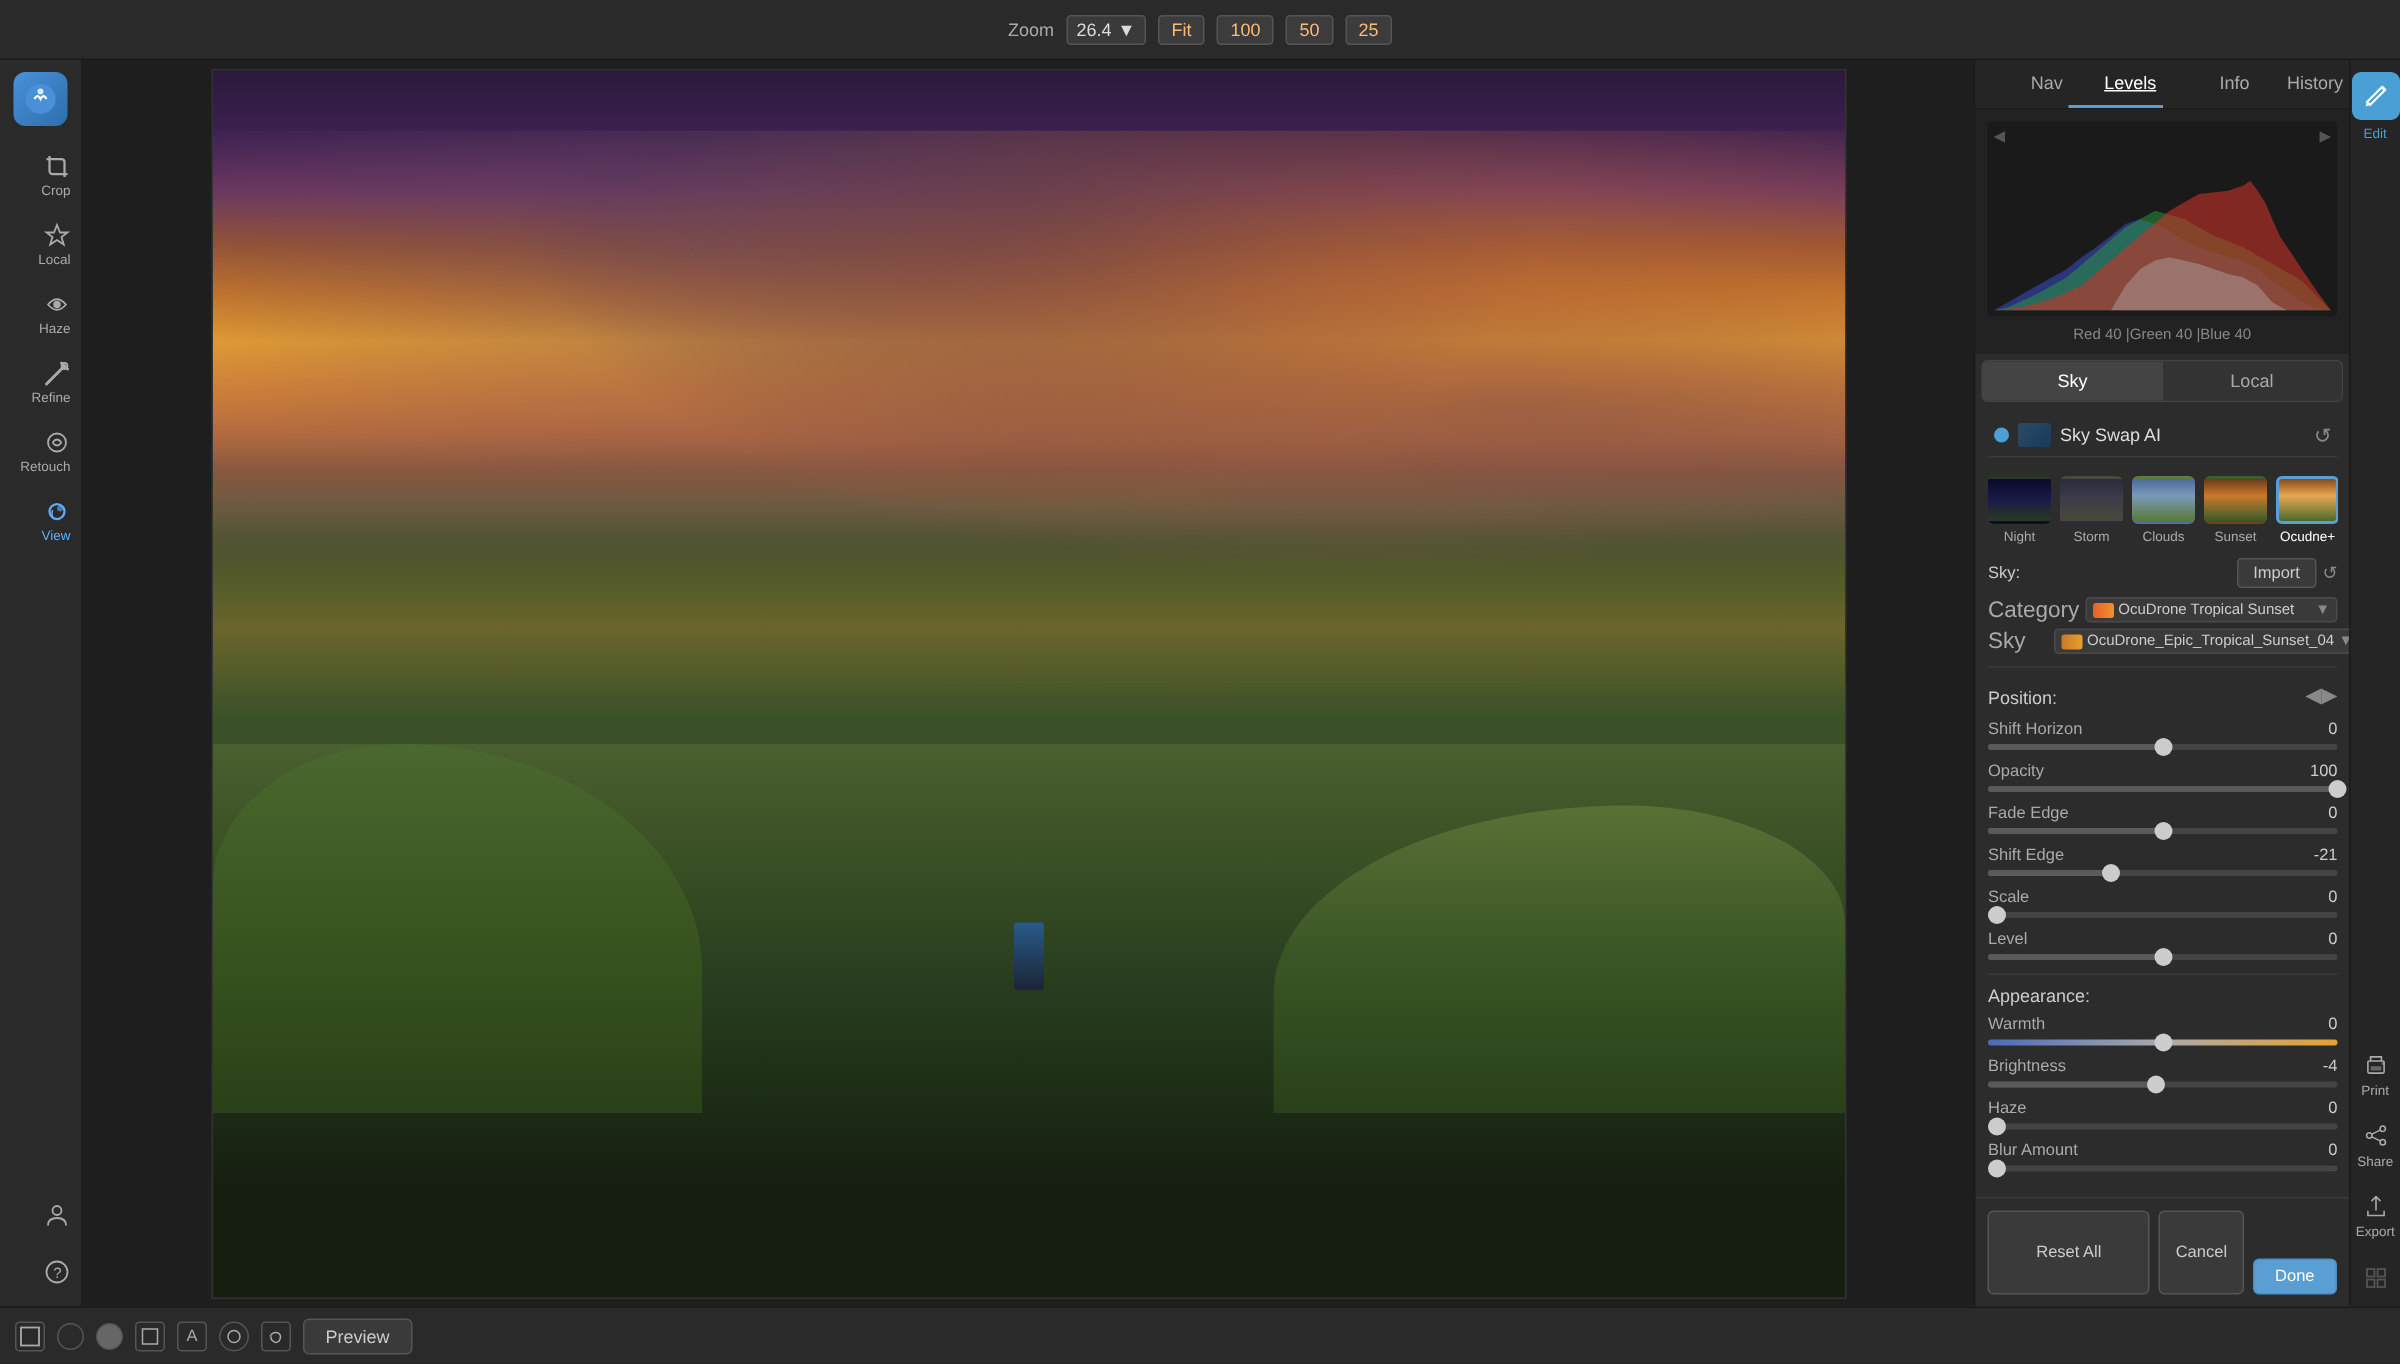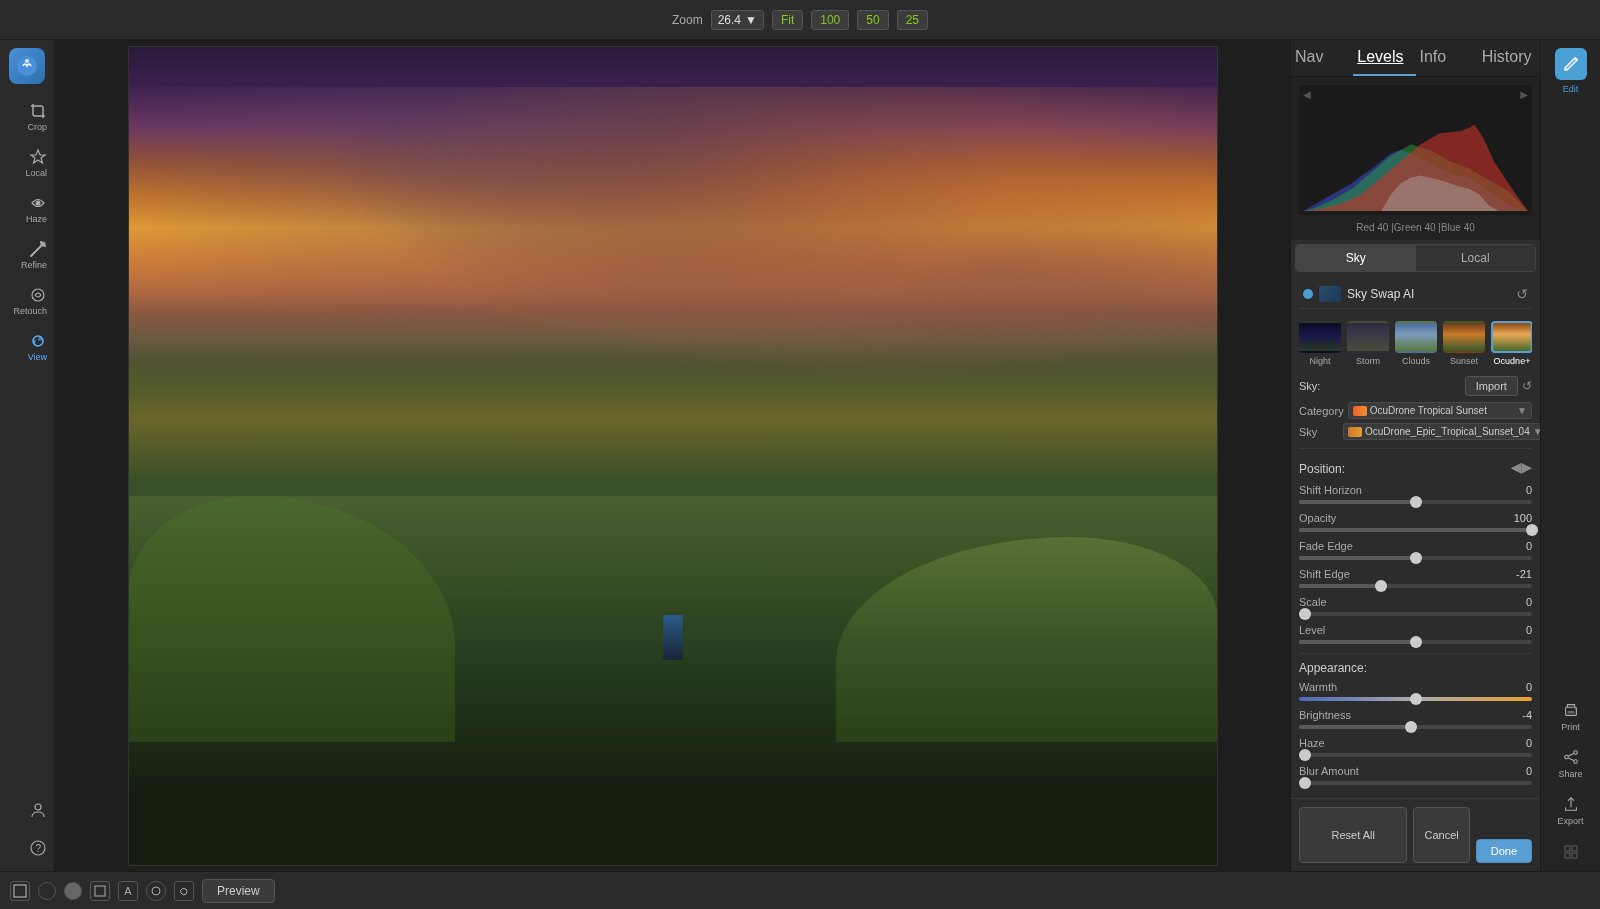--- a/index.html
+++ b/index.html
@@ -2,21 +2,21 @@
 <html><head>
   <meta charset="utf-8">
   <style>
     * { box-sizing: border-box; margin: 0; padding: 0; }
     body { background: #2a2a2a; color: #ccc; font-family: -apple-system, BlinkMacSystemFont, 'Segoe UI', sans-serif; font-size: 12px; width: 1600px; height: 909px; overflow: hidden; display: flex; flex-direction: column; }
 
     
     .top-bar { height: 40px; background: #2a2a2a; display: flex; align-items: center; justify-content: center; gap: 8px; border-bottom: 1px solid #1a1a1a; position: relative; }
     .zoom-label { color: #aaa; font-size: 12px; }
     .zoom-value { background: #3a3a3a; border: 1px solid #555; color: #ddd; font-size: 12px; padding: 2px 6px; border-radius: 3px; display: flex; align-items: center; gap: 4px; }
-    .zoom-btn { background: #3c3c3c; border: 1px solid #555; color: #84cc16; padding: 2px 8px; border-radius: 3px; cursor: pointer; font-size: 12px; }
+    .zoom-btn { background: #3c3c3c; border: 1px solid #555; color: #fdba74; padding: 2px 8px; border-radius: 3px; cursor: pointer; font-size: 12px; }
 
     
     .main { display: flex; flex: 1; overflow: hidden; }
 
     
     .left-sidebar { width: 55px; background: #2a2a2a; border-right: 1px solid #1a1a1a; display: flex; flex-direction: column; align-items: center; padding: 8px 0; gap: 4px; }
     .app-icon { width: 36px; height: 36px; background: linear-gradient(135deg, #4a90d9, #2c6fad); border-radius: 8px; display: flex; align-items: center; justify-content: center; margin-bottom: 8px; }
     .app-icon svg { width: 24px; height: 24px; }
     .tool-item { display: flex; flex-direction: column; align-items: flex-end; gap: 2px; padding: 6px 4px; border-radius: 6px; cursor: pointer; width: 48px; color: #aaa; }
     .tool-item.active { color: #fff; }
@@ -32,21 +32,21 @@
     .bottom-toolbar { height: 38px; background: #2a2a2a; border-top: 1px solid #1a1a1a; display: flex; align-items: center; padding: 0 10px; gap: 8px; }
     .bt-icon { width: 20px; height: 20px; border: 1px solid #555; border-radius: 3px; display: flex; align-items: center; justify-content: center; cursor: pointer; }
     .bt-circle { width: 18px; height: 18px; border-radius: 50%; border: 1px solid #555; cursor: pointer; }
     .bt-preview { background: #3a3a3a; border: 1px solid #555; color: #ccc; padding: 4px 14px; border-radius: 4px; cursor: pointer; font-size: 12px; }
 
     
     .right-panel { width: 250px; background: #2c2c2c; border-left: 1px solid #1a1a1a; display: flex; flex-direction: column; overflow: hidden; }
 
     
     .nav-tabs { display: flex; background: #252525; border-bottom: 1px solid #1a1a1a; }
-    .nav-tab { flex: 1; padding: 8px 4px; text-align: left; cursor: pointer; font-size: 16px; color: #aaa; border-bottom: 2px solid transparent; }
+    .nav-tab { flex: 1; padding: 8px 4px; text-align: right; cursor: pointer; font-size: 12px; color: #aaa; border-bottom: 2px solid transparent; }
     .nav-tab.active { color: #fff; border-bottom: 2px solid #5a9fd4; text-decoration: underline; }
 
     
     .histogram { background: #1a1a1a; height: 130px; position: relative; display: flex; align-items: flex-end; padding: 4px; margin: 4px; border-radius: 3px; overflow: hidden; }
     .hist-arrows { position: absolute; top: 4px; left: 4px; right: 4px; display: flex; justify-content: space-between; }
     .hist-arrow { color: #555; font-size: 10px; cursor: pointer; }
     .hist-info { text-align: center; font-size: 10px; color: #888; padding: 3px; }
 
     
     .sub-tabs { display: flex; margin: 4px; border: 1px solid #444; border-radius: 4px; overflow: hidden; }
@@ -89,34 +89,34 @@
     .section-header { color: #ccc; font-size: 12px; font-weight: 500; padding: 6px 0 2px; }
 
     
     .slider-row { padding: 2px 0; }
     .slider-track { width: 100%; height: 4px; background: #444; border-radius: 2px; position: relative; margin: 4px 0; cursor: pointer; }
     .slider-fill { height: 100%; background: #5a5a5a; border-radius: 2px; }
     .slider-thumb { width: 12px; height: 12px; background: #ccc; border-radius: 50%; position: absolute; top: 50%; transform: translateY(-50%); cursor: pointer; }
 
     
     .sky-row { display: flex; align-items: center; gap: 4px; padding: 2px 0; }
-    .sky-row-label { color: #aaa; font-size: 11px; min-width: 40px; }
+    .sky-row-label { color: #aaa; font-size: 15px; min-width: 40px; }
     .sky-select { background: #3a3a3a; border: 1px solid #4a4a4a; color: #ccc; font-size: 10px; padding: 2px 4px; border-radius: 3px; flex: 1; cursor: pointer; display: flex; align-items: center; gap: 3px; }
 
     
     .import-btn { background: #3a3a3a; border: 1px solid #555; color: #ccc; padding: 3px 10px; border-radius: 3px; cursor: pointer; font-size: 11px; }
 
     
     .action-btns { display: flex; gap: 6px; padding: 8px; border-top: 1px solid #3a3a3a; }
     .btn-reset { background: #3a3a3a; border: 1px solid #555; color: #ccc; padding: 5px 10px; border-radius: 4px; cursor: pointer; font-size: 11px; flex: 1; }
     .btn-cancel { background: #3a3a3a; border: 1px solid #555; color: #ccc; padding: 5px 10px; border-radius: 4px; cursor: pointer; font-size: 11px; }
     .btn-done { background: #5a9fd4; border: 1px solid #4a8fc4; color: #fff; padding: 5px 14px; border-radius: 4px; cursor: pointer; font-size: 11px; font-weight: 500; margin-top: 32px; }
 
     
-    .far-right { width: 60px; background: #252525; display: flex; flex-direction: column; align-items: center; padding: 8px 0; gap: 4px; border-left: 1px solid #1a1a1a; }
+    .far-right { width: 34px; background: #252525; display: flex; flex-direction: column; align-items: center; padding: 8px 0; gap: 4px; border-left: 1px solid #1a1a1a; }
     .fr-item { display: flex; flex-direction: column; align-items: center; gap: 3px; cursor: pointer; padding: 6px 4px; width: 52px; border-radius: 4px; }
     .fr-item svg { width: 18px; height: 18px; }
     .fr-label { font-size: 9px; color: #aaa; }
     .fr-edit-icon { width: 32px; height: 32px; background: #4a9fd4; border-radius: 6px; display: flex; align-items: center; justify-content: center; margin-bottom: 4px; }
     .fr-spacer { flex: 1; }
 
     
     .hist-svg { width: 100%; height: 100%; }
 
     

